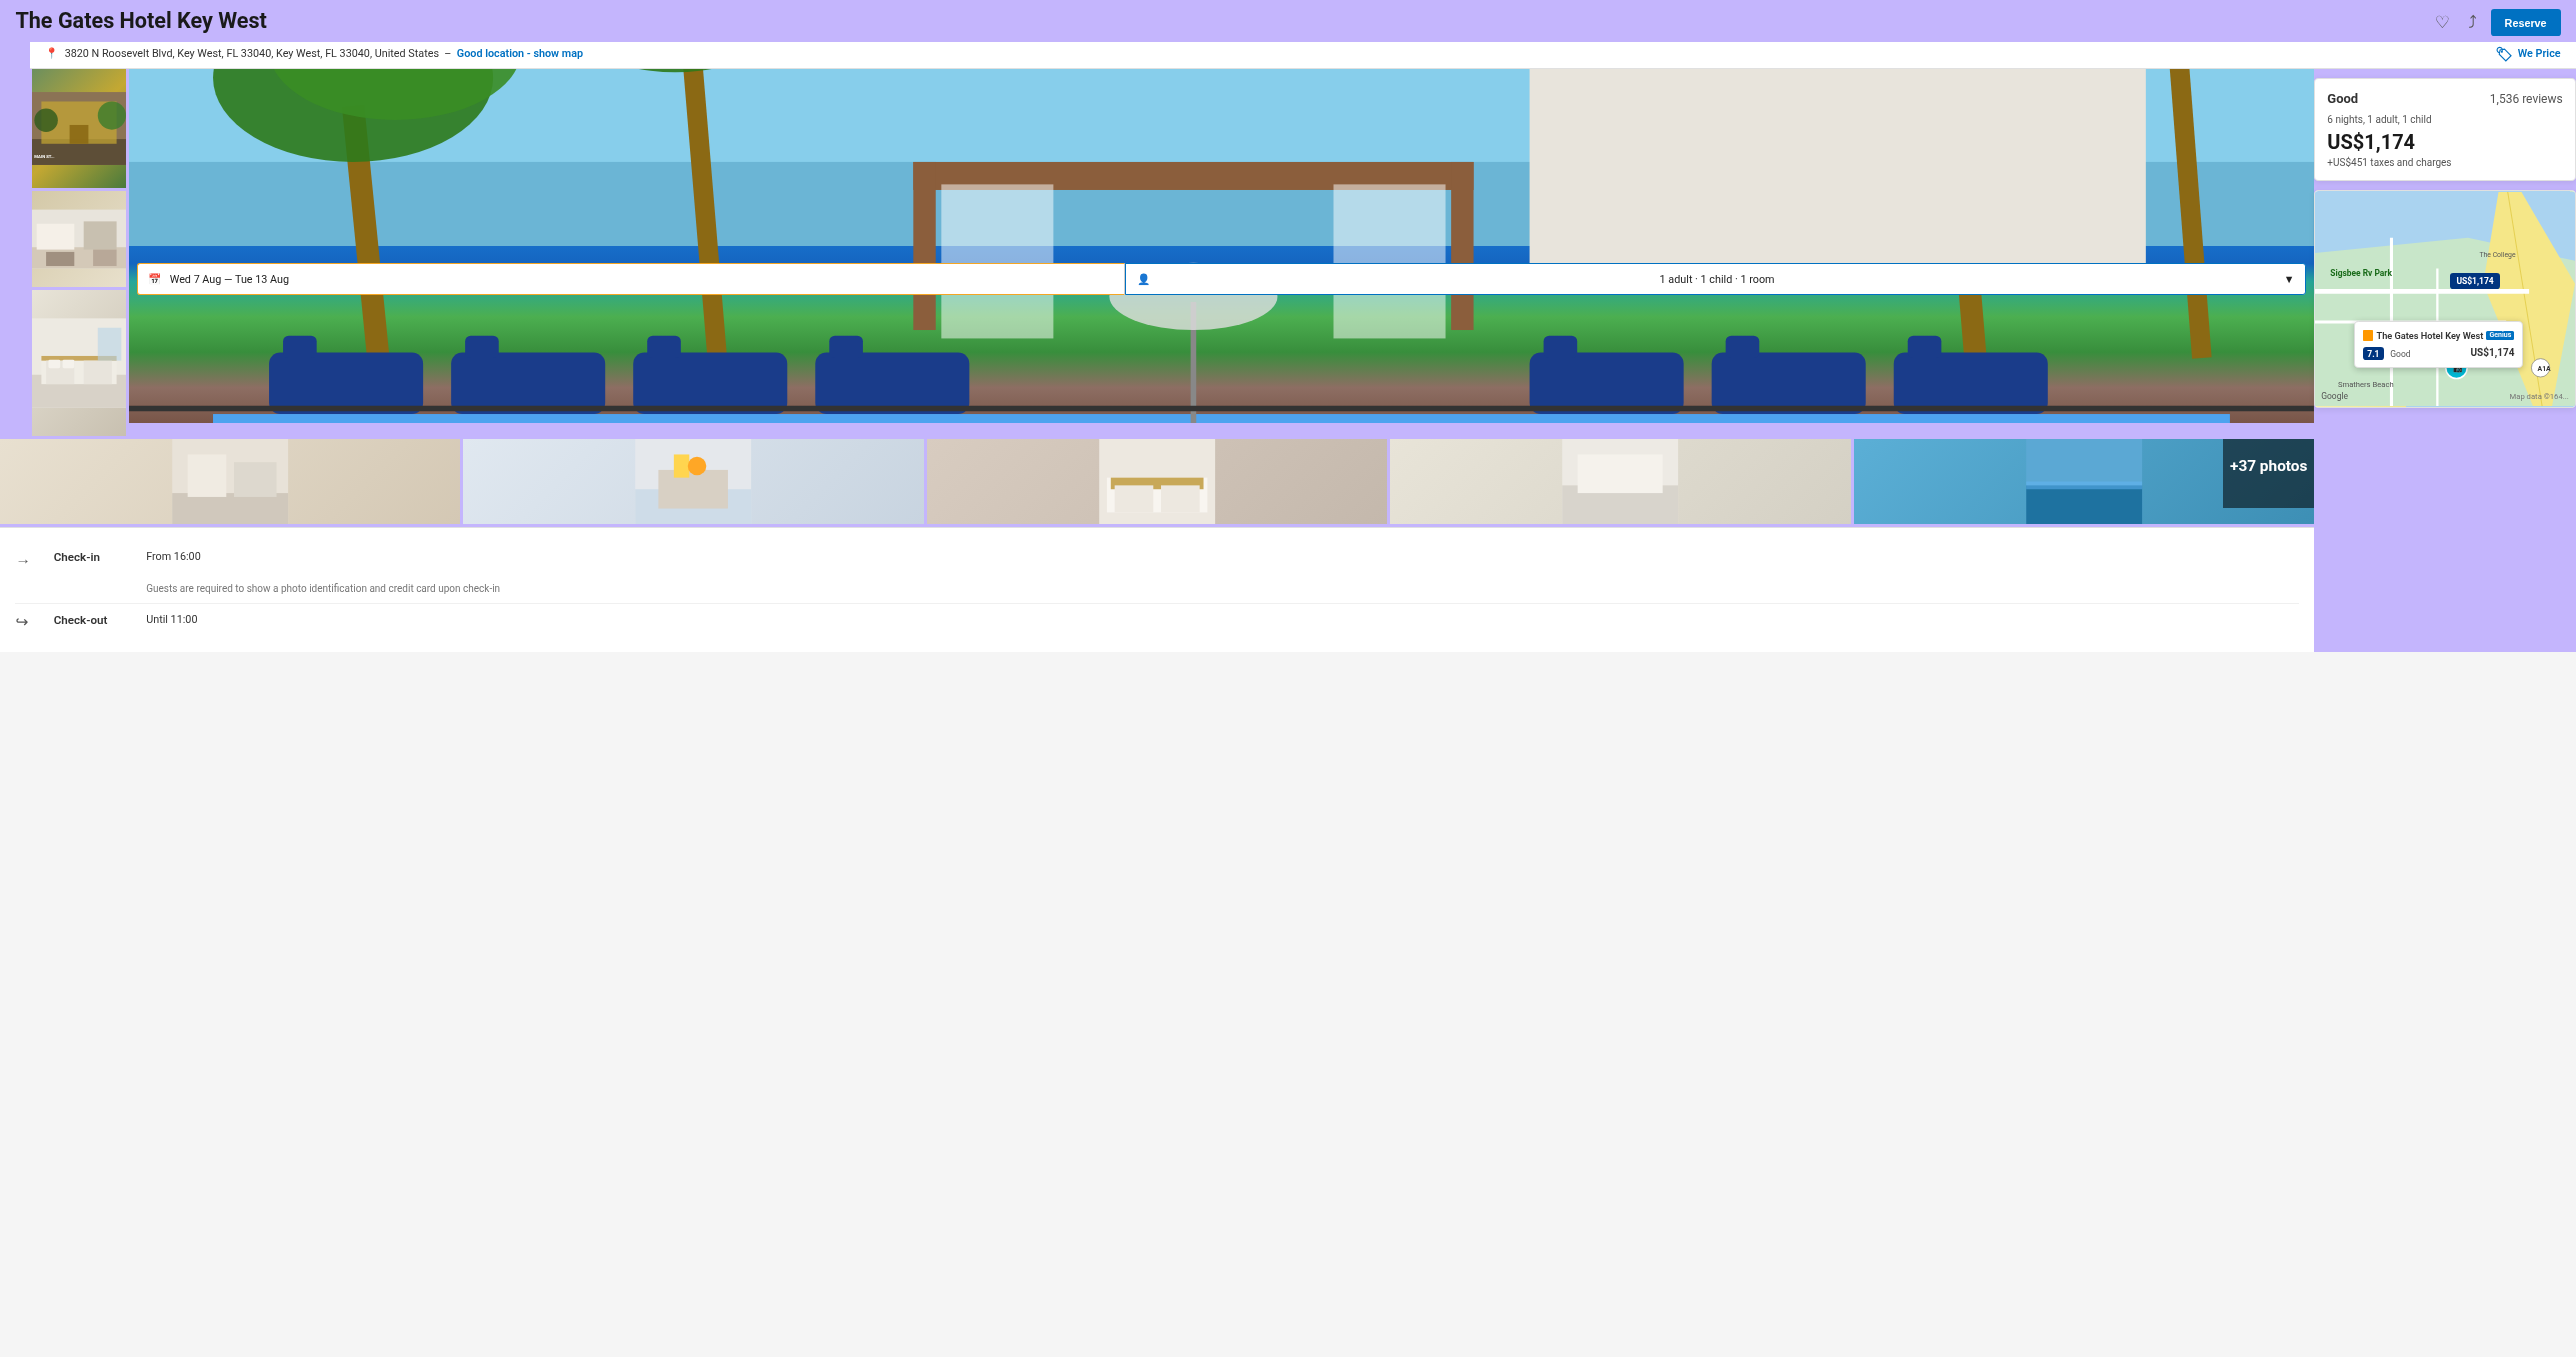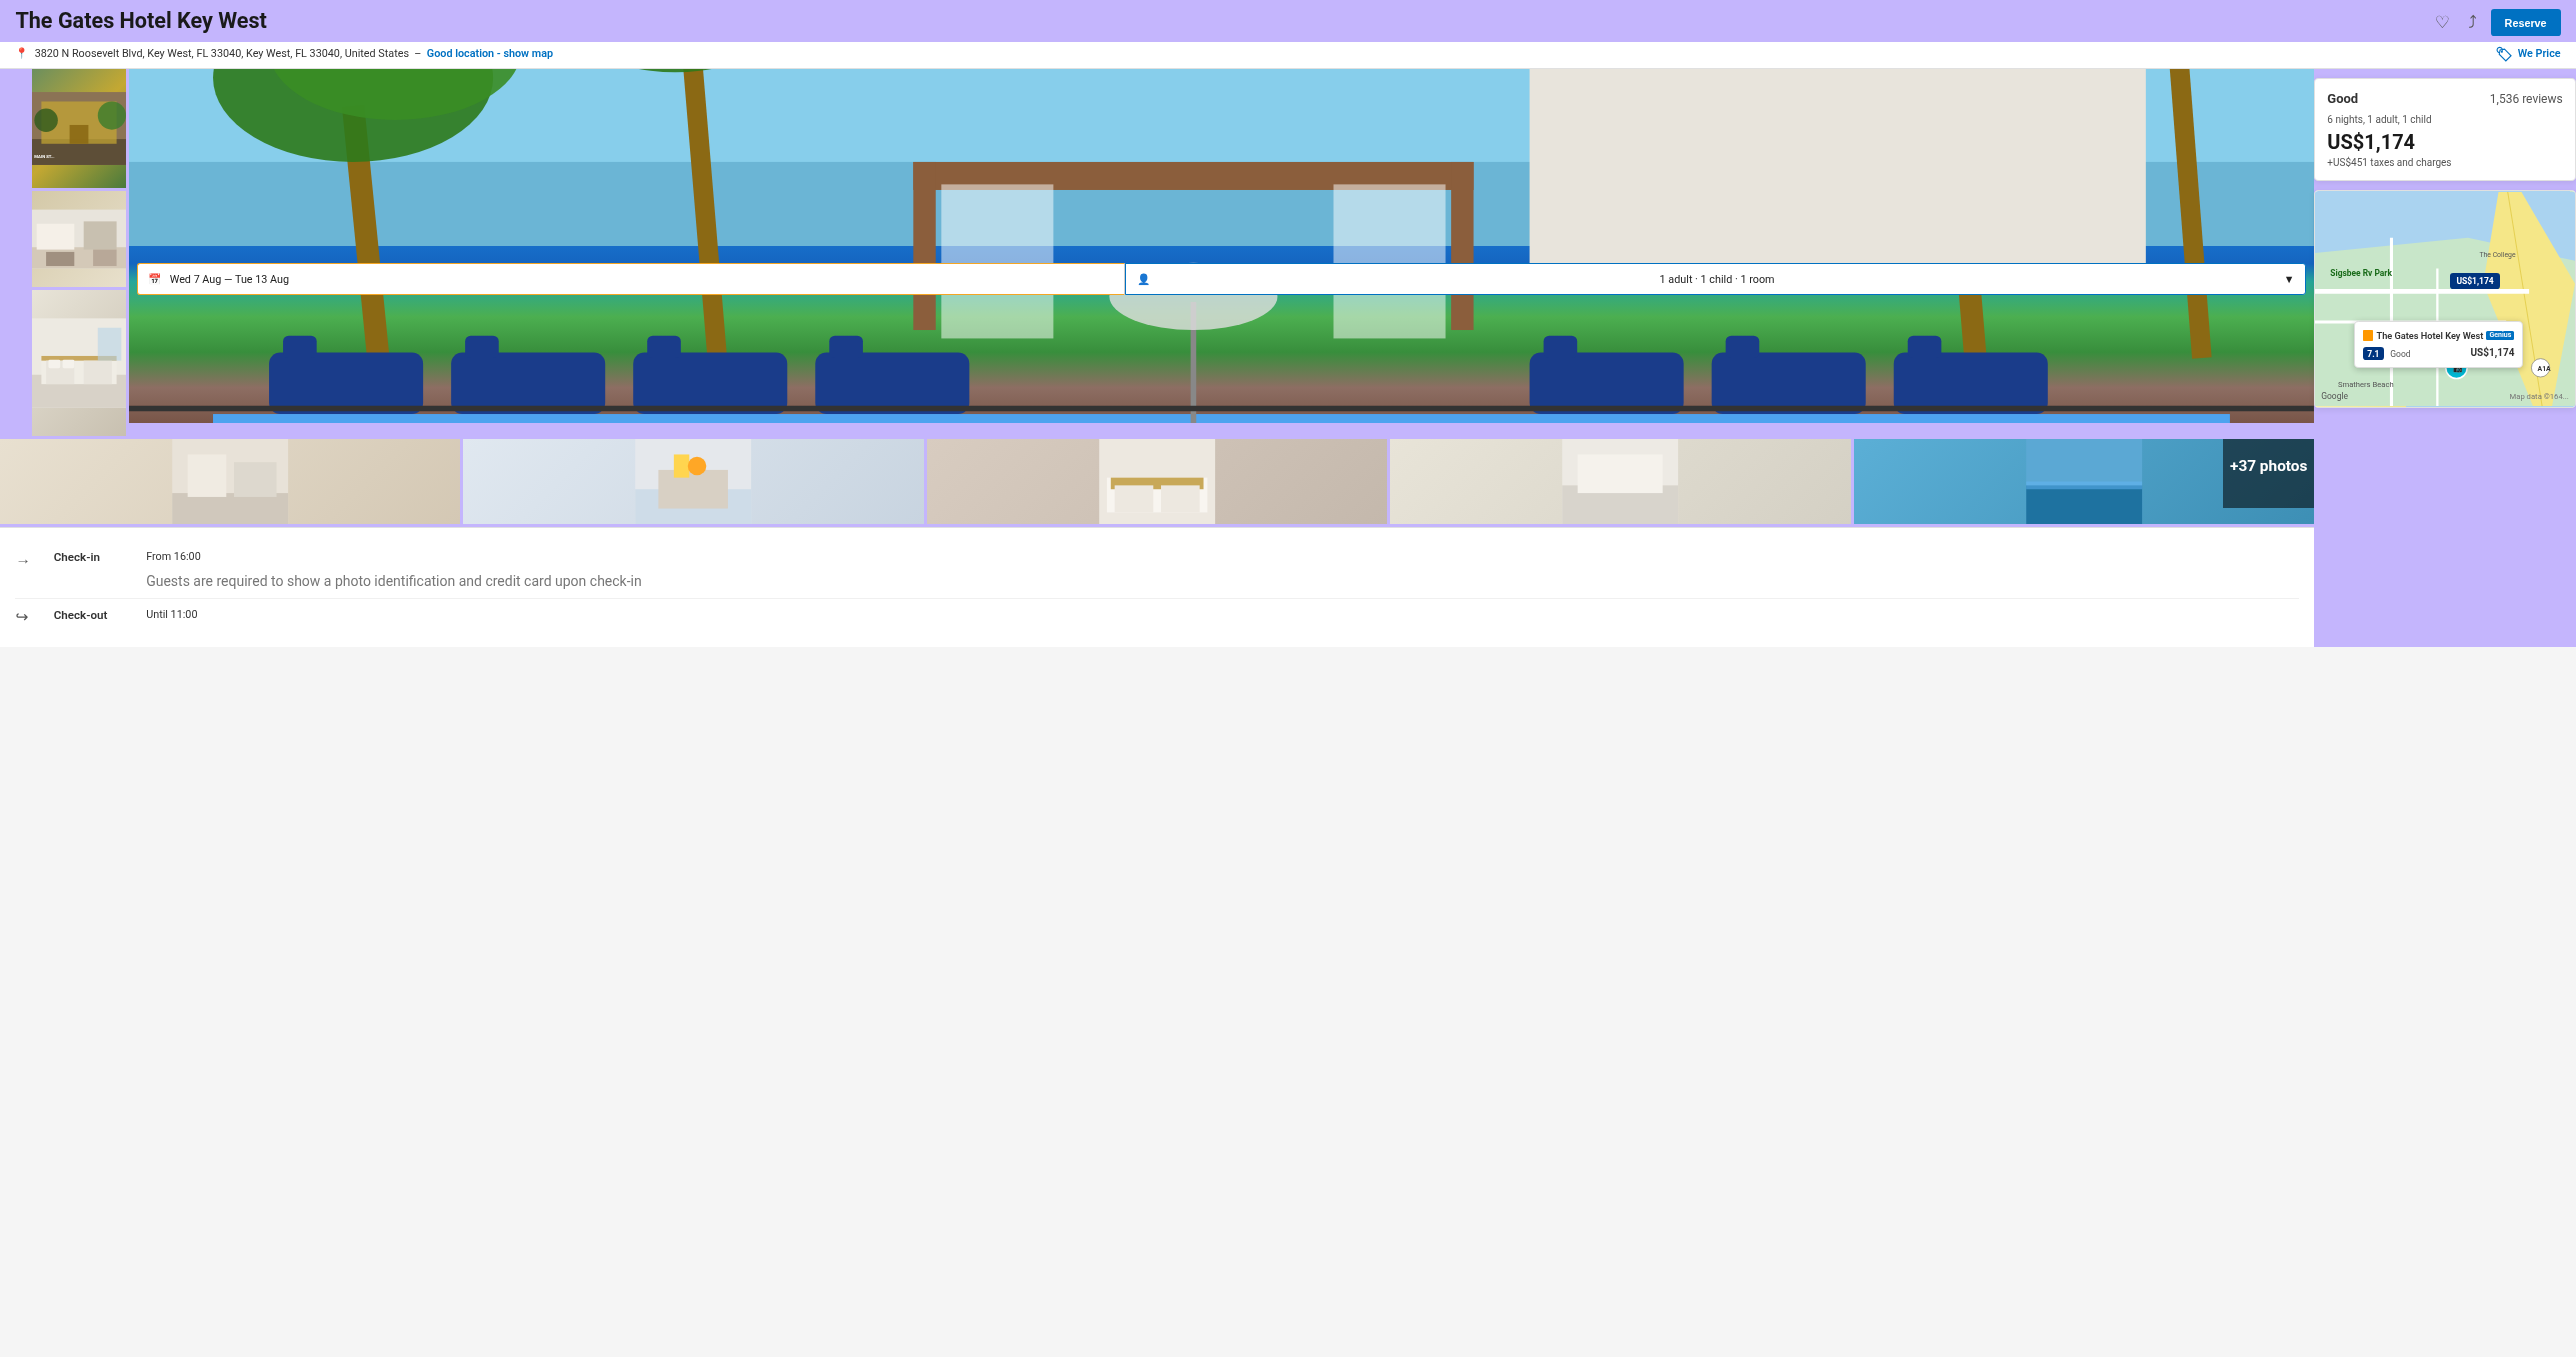--- a/index.html
+++ b/index.html
@@ -1,21 +1,21 @@
 <!DOCTYPE html>
 <html style="font-size:12.3px"><head>
   <meta charset="utf-8">
   <style>
     * { box-sizing: border-box; margin: 0; padding: 0; }
     body { font-family: -apple-system, BlinkMacSystemFont, 'Segoe UI', Roboto, sans-serif; background: #f5f5f5; color: #333; overflow-x: hidden; }
 
     .page-wrapper { display: flex; flex-direction: column; width: 100%; background: #c4b5fd; }
 
     
-    .header-section { padding: 9.2px 15.4px 6.2px 15.4px; background: #fff; border-bottom: 0.8px solid #e0e0e0; }
+    .header-section { padding: 9.2px 15.4px 6.2px 15.4px; background: #fff; border-bottom: 0.8px solid #e0e0e0; margin-left: 30px; }
     .hotel-title { font-size: 21.6px; font-weight: 700; color: #1a1a1a; margin-bottom: 4.6px; }
     .address-row { display: flex; align-items: center; justify-content: space-between; }
     .address-text { font-size: 10.8px; color: #333; }
     .address-text a, .location-link { color: #0071c2; text-decoration: none; font-weight: 600; }
     .we-price-badge { display: flex; align-items: center; gap: 4.6px; font-size: 10.8px; color: #0071c2; font-weight: 600; cursor: pointer; }
     .we-price-badge .tag-icon { font-size: 14px; }
     .photo-thumb { background: #8fa0b0; overflow: hidden; }
     .photo-thumb.tall { height: 123px; }
     .photo-thumb.medium { height: 100px; }
     .photo-thumb.short { height: 92px; }
@@ -37,21 +37,21 @@
     .strip-4 { background: linear-gradient(135deg, #e8e4d8 0%, #d4d0c4 100%); }
     .strip-5 { background: linear-gradient(135deg, #5bafd6 0%, #3d8fb5 100%); }
     .more-photos-overlay { position: absolute; bottom: 16px; right: 0; width: calc(20% - 1.5px); height: 85px; background: rgba(0,0,0,0.55); display: flex; align-items: center; justify-content: center; color: #fff; font-size: 15.4px; font-weight: 700; cursor: pointer; }
 
     
     .checkin-info { background: #fff; padding: 12.3px 15.4px; border-top: 0.8px solid #e0e0e0; margin-top: 3.1px; }
     .checkin-row { display: flex; align-items: flex-start; gap: 15.4px; padding: 9.2px 0; border-bottom: 0.8px solid #f0f0f0; }
     .checkin-row:last-child { border-bottom: none; }
     .checkin-icon { font-size: 15.4px; color: #555; min-width: 23px; }
     .checkin-label { font-size: 11.6px; font-weight: 600; min-width: 77px; }
-    .checkin-note { font-size: 14px; color: #777; margin-top: 10px; }
+    .checkin-note { font-size: 10px; color: #777; margin-top: 20px; }
 
     
     .right-panel { width: 262px; flex-shrink: 0; padding: 9.2px 0; }
     .price-card { background: #fff; border: 0.8px solid #e0e0e0; border-radius: 4.6px; padding: 12.3px; margin-bottom: 9.2px; box-shadow: 0 1.5px 6.2px rgba(0,0,0,0.08); }
     .rating-row { display: flex; align-items: center; justify-content: space-between; margin-bottom: 7.7px; }
     .nights-info { font-size: 10px; color: #555; margin-bottom: 4.6px; }
     .price-main { font-size: 20px; font-weight: 700; color: #1a1a1a; margin-bottom: 3.1px; }
     .price-taxes { font-size: 10px; color: #555; }
 
     

